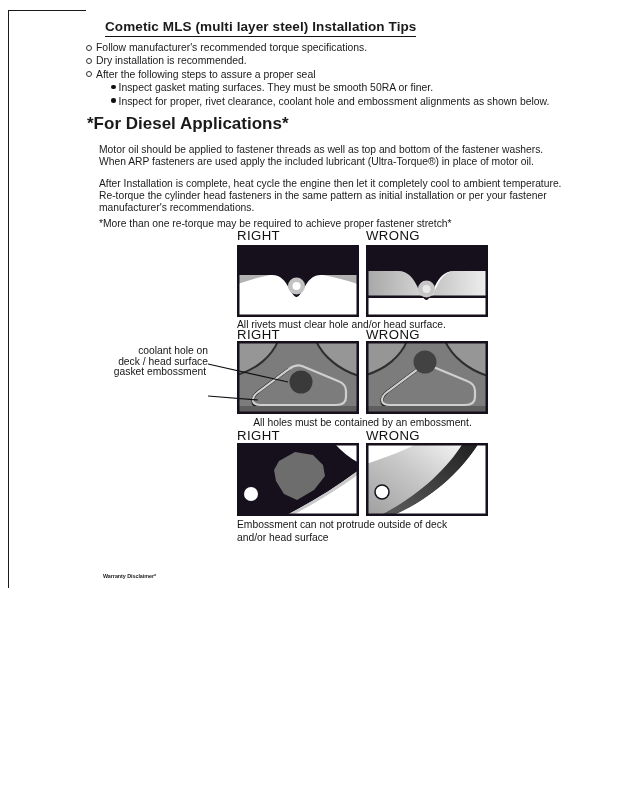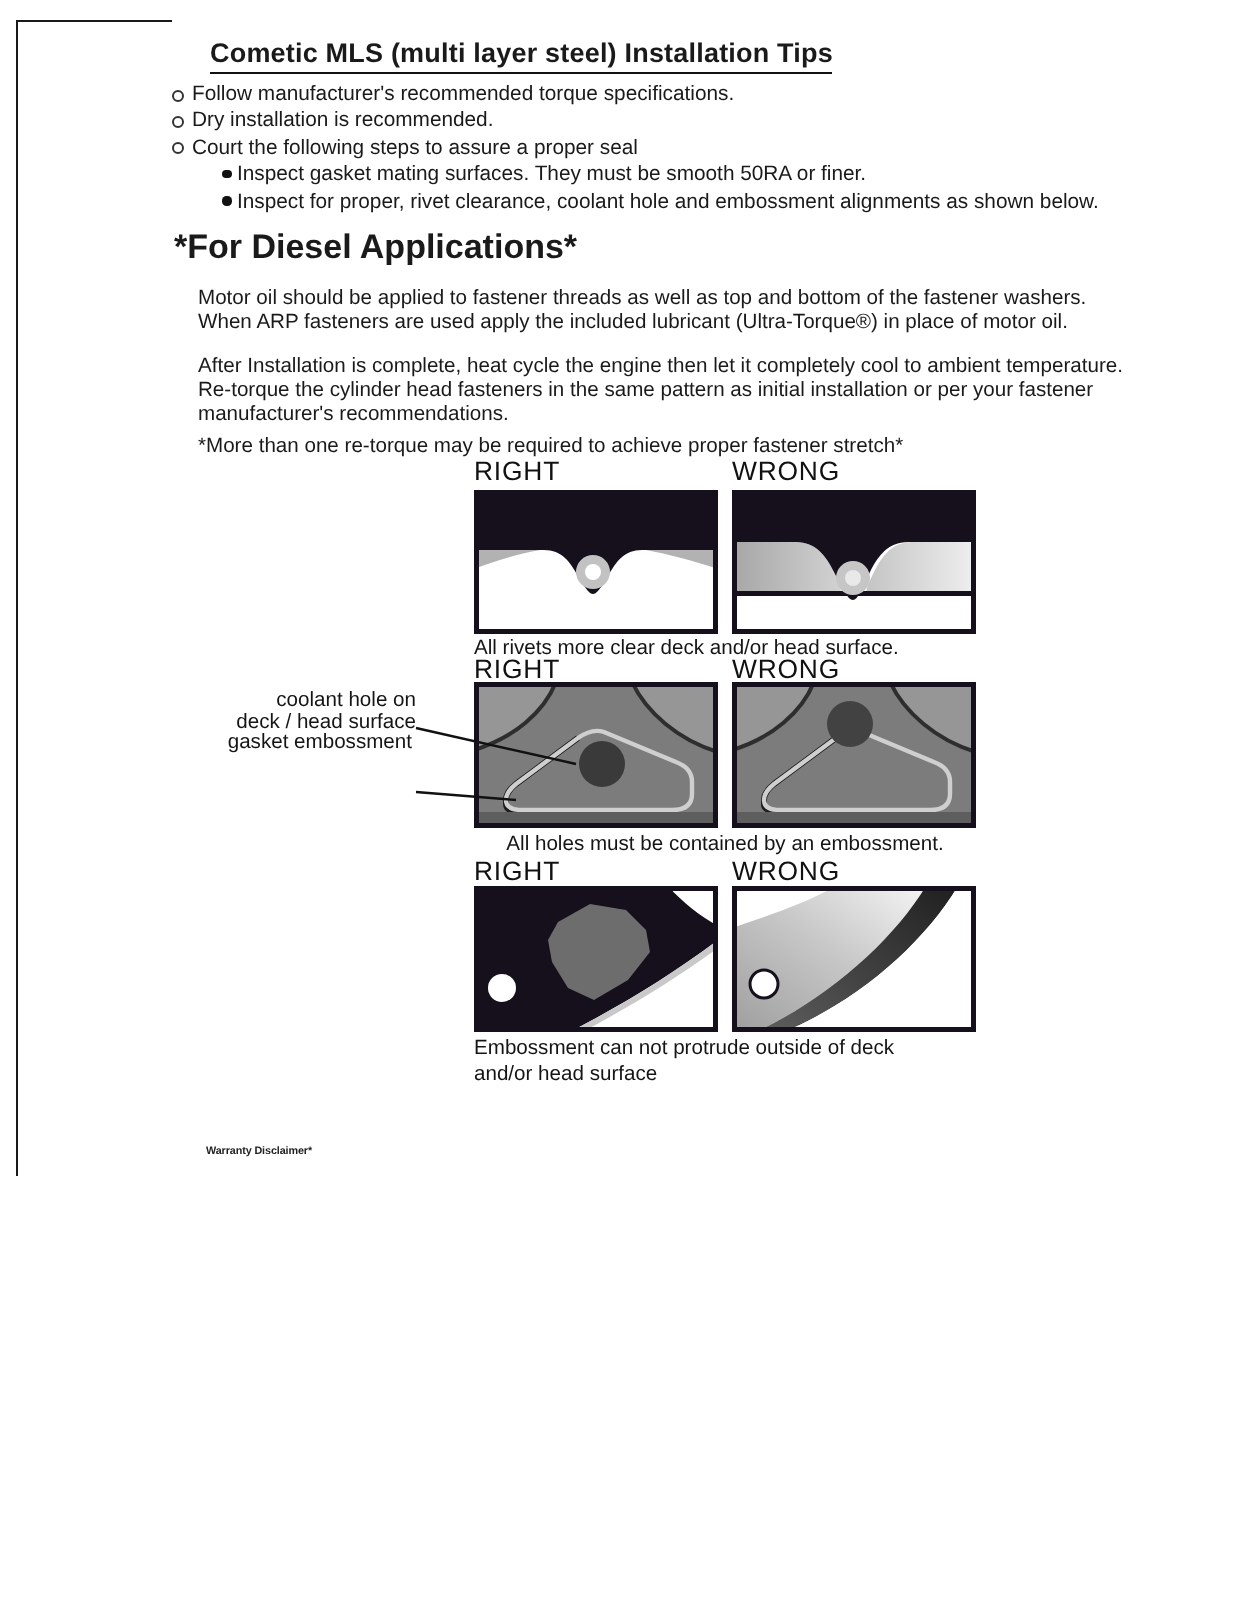--- a/index.html
+++ b/index.html
@@ -65,21 +65,21 @@
     <div class="tip">
       <span class="o-bullet"></span>
       <span>Follow manufacturer's recommended torque specifications.</span>
     </div>
     <div class="tip">
       <span class="o-bullet"></span>
       <span>Dry installation is recommended.</span>
     </div>
     <div class="tip">
       <span class="o-bullet"></span>
-      <span>Court the following steps to assure a proper seal</span>
+      <span>After the following steps to assure a proper seal</span>
     </div>
     <div class="tip sub">
       <span class="f-bullet"></span>
       <span>Inspect gasket mating surfaces.  They must be smooth 50RA or finer.</span>
     </div>
     <div class="tip sub">
       <span class="f-bullet"></span>
       <span>Inspect for proper, rivet clearance, coolant hole and embossment alignments as shown below.</span>
     </div>
   </div>
@@ -116,21 +116,21 @@
     <rect x="0" y="0" width="122" height="72" fill="#ffffff"></rect>
     <path d="M0 26 H32 C42 26 47 33 51 41 C53 45 54 48 54.5 51 H0 Z" fill="url(#gwl)"></path>
     <path d="M122 26 H90 C80 26 75 33 71 41 C69 45 67.5 48 67 51 H122 Z" fill="url(#gwr)"></path>
     <rect x="0" y="50.5" width="122" height="2.5" fill="#15101c"></rect>
     <path d="M0 0 H122 V26 H88 C78 26 73 33 69 41 C65 49 63 55 60.5 55 C58 55 55 49 51 41 C47 33 42 26 32 26 H0 Z" fill="#15101c"></path>
     <circle cx="60.5" cy="44" r="8.5" fill="#c6c6c6"></circle>
     <circle cx="60.5" cy="44" r="4" fill="#e9e9e9"></circle>
     <rect x="1.25" y="1.25" width="119.5" height="69.5" fill="none" stroke="#15101c" stroke-width="2.5"></rect>
   </svg>
 
-  <div class="dcaption cap-row1">All rivets more clear deck and/or head surface.</div>
+  <div class="dcaption cap-row1">All rivets must clear hole and/or head surface.</div>
 
   <div class="dlabel" style="left:237px;top:327px;">RIGHT</div>
   <div class="dlabel" style="left:366px;top:327px;">WRONG</div>
 
   <div class="ptr-label lbl-coolant1">coolant hole on</div>
   <div class="ptr-label lbl-coolant2">deck / head surface</div>
   <div class="ptr-label lbl-emboss">gasket embossment</div>
 
   <svg class="dbox" style="left:237px;top:341px;" width="122" height="73" viewBox="0 0 122 73">
     <rect x="0" y="0" width="122" height="73" fill="#7c7c7c"></rect>

